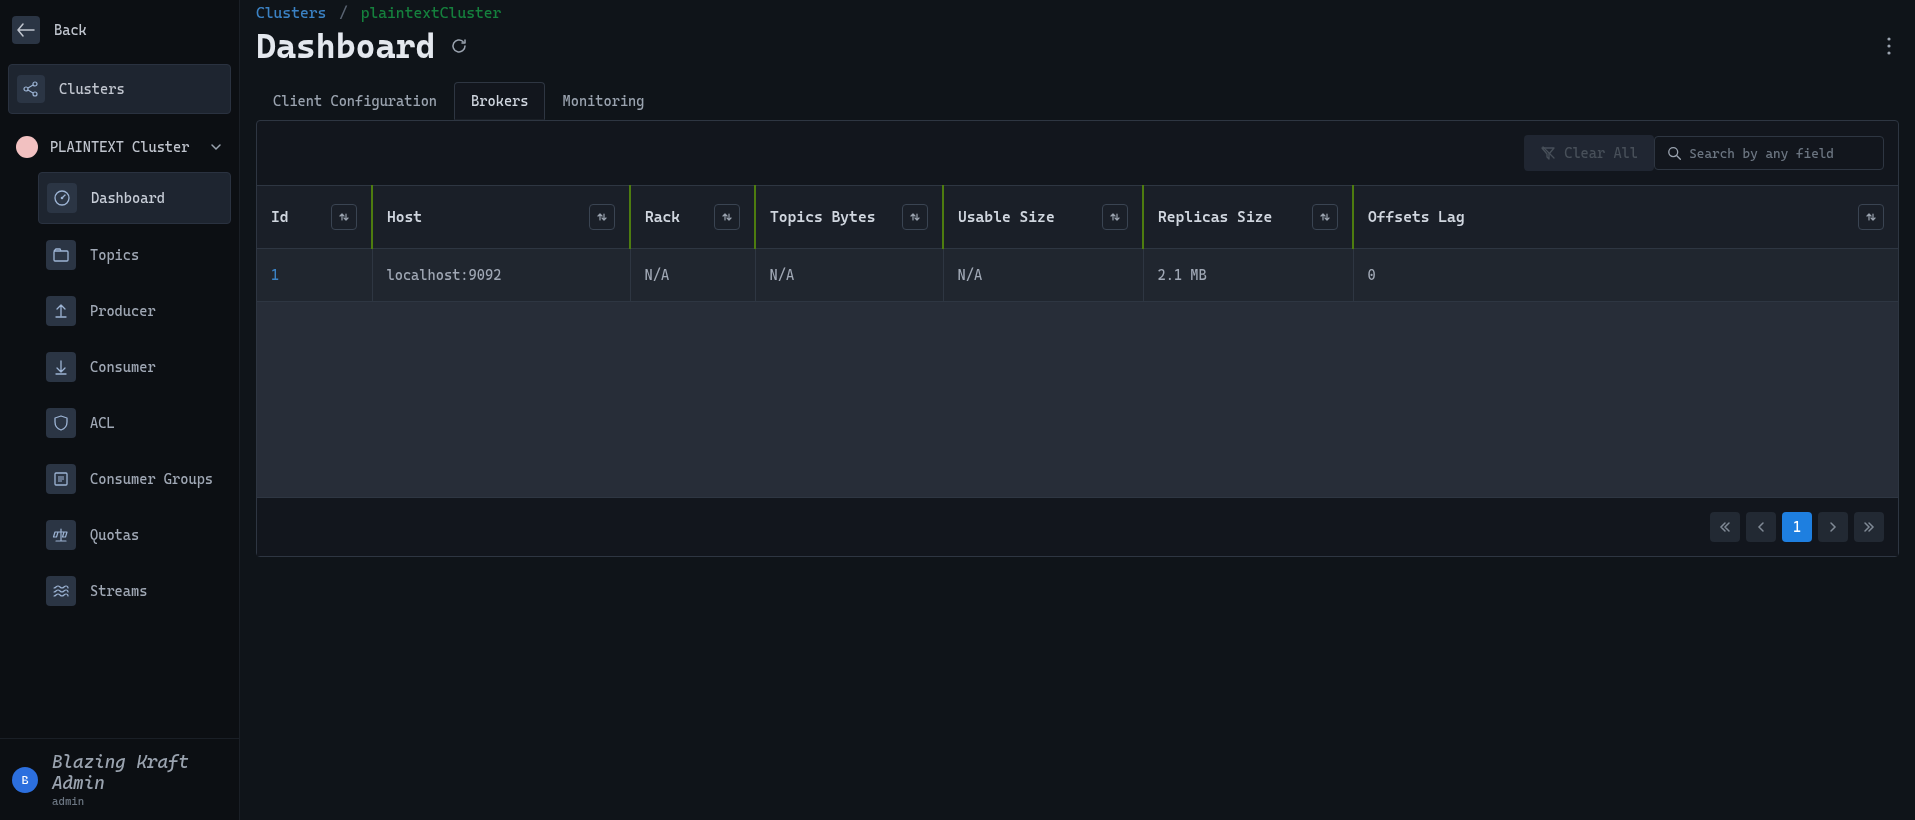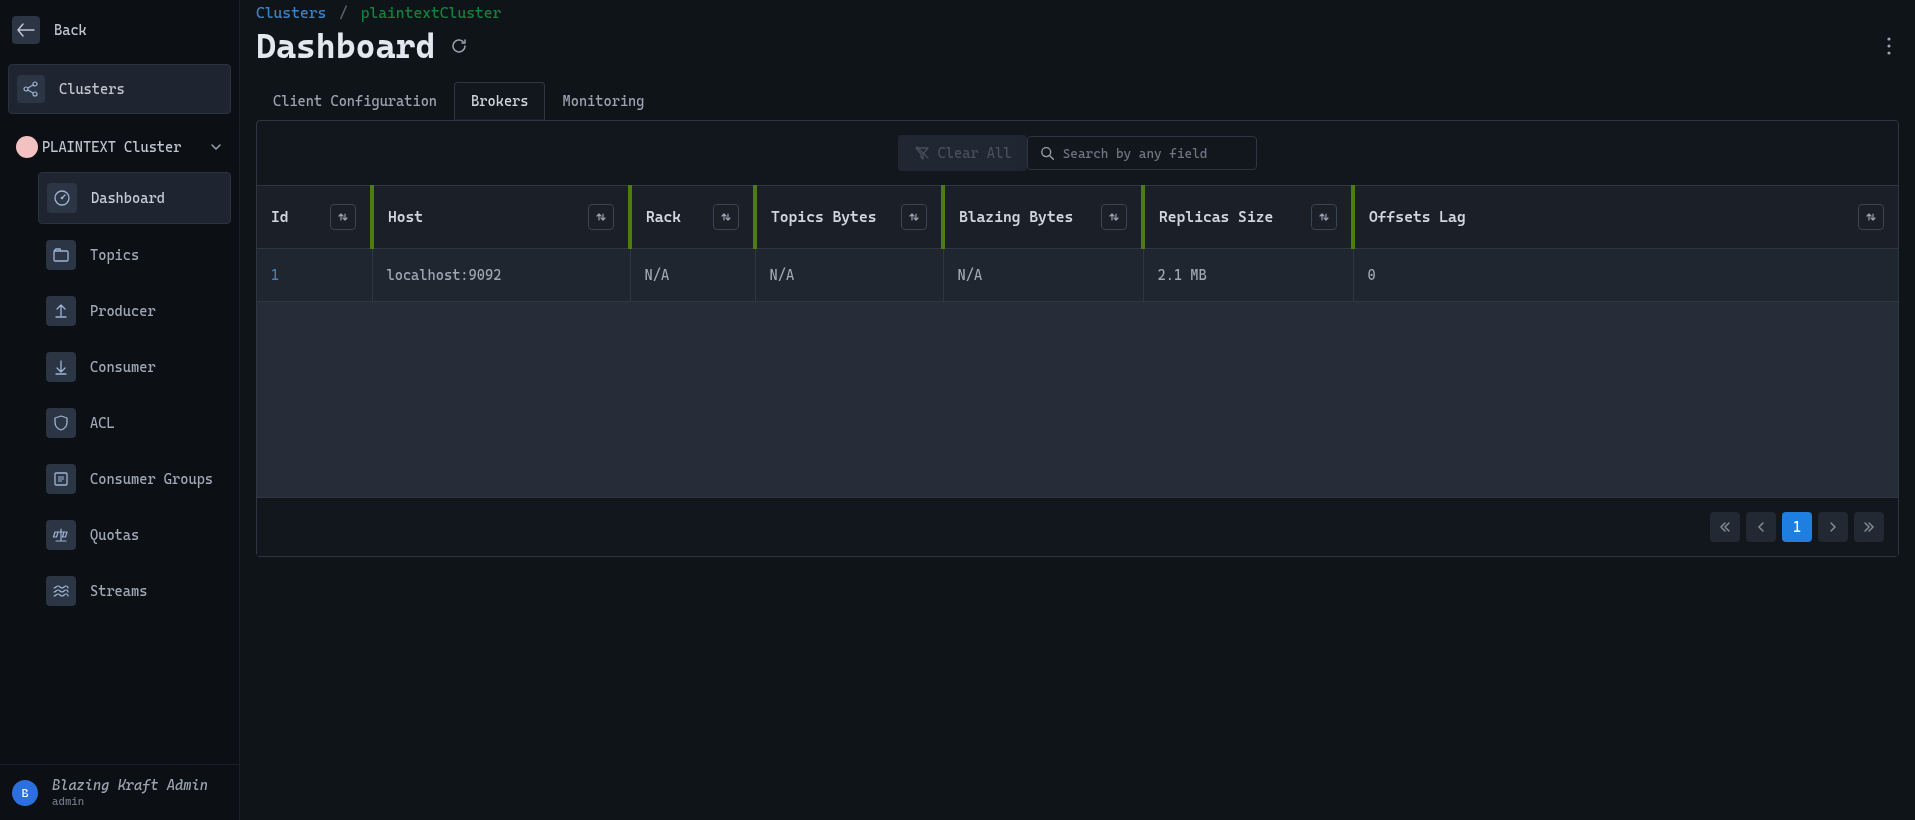--- a/index.html
+++ b/index.html
@@ -11,61 +11,61 @@
 .back-btn-wrap { padding: 10px 8px; }
 .back-btn { display: flex; align-items: center; gap: 14px; padding: 6px 4px; cursor: pointer; }
 .back-icon-box { width: 28px; height: 28px; background: #2b3544; border-radius: 4px; display: flex; align-items: center; justify-content: center; }
 .back-btn span { color: #c0c5ce; }
 
 .sidebar-section { padding: 4px 8px; }
 .sidebar-item { display: flex; align-items: center; gap: 14px; padding: 10px 8px; border-radius: 4px; cursor: pointer; margin-bottom: 4px; }
 .sidebar-item.top { background: #1e2530; border: 1px solid #2a3240; }
 .sidebar-icon-box { width: 28px; height: 28px; background: #2b3544; border-radius: 4px; display: flex; align-items: center; justify-content: center; flex-shrink: 0; }
 
-.cluster-dropdown { display: flex; align-items: center; gap: 4px; padding: 10px 8px; margin: 4px 8px; border-radius: 4px; cursor: pointer; }
+.cluster-dropdown { display: flex; align-items: center; gap: 12px; padding: 10px 8px; margin: 4px 8px; border-radius: 4px; cursor: pointer; }
 .cluster-dot { width: 22px; height: 22px; background: #f2c1c1; border-radius: 50%; flex-shrink: 0; }
 
 .sub-items { padding: 0 8px 0 38px; }
 .sub-item { display: flex; align-items: center; gap: 14px; padding: 10px 8px; border-radius: 4px; cursor: pointer; margin-bottom: 6px; }
 .sub-item.active { background: #1e2530; border: 1px solid #2a3240; }
 .sub-icon-box { width: 30px; height: 30px; background: #2b3544; border-radius: 4px; display: flex; align-items: center; justify-content: center; flex-shrink: 0; }
 .sub-item span { color: #a0a8b5; }
 .sub-item.active span { color: #c6ccd6; }
 
 .sidebar-footer { margin-top: auto; border-top: 1px solid #1a1f26; padding: 12px 12px; display: flex; align-items: center; gap: 14px; }
 .avatar-circle { width: 26px; height: 26px; background: #2c6fde; border-radius: 50%; display: flex; align-items: center; justify-content: center; color: #fff; font-size: 12px; flex-shrink: 0; }
-.footer-text .title { font-style: italic; color: #9aa3af; font-size: 14px; }
+.footer-text .title { font-style: italic; color: #9aa3af; font-size: 18px; }
 .footer-text .sub { color: #6c7682; font-size: 11px; margin-top: 2px; }
 
 
 .main { flex: 1; padding: 0 16px; overflow: hidden; }
 .breadcrumb { padding: 4px 0 0 0; font-size: 15px; }
 .bc-link { color: #3b82c4; cursor: pointer; }
 .bc-sep { color: #5a6472; margin: 0 4px; }
 .bc-current { color: #15803d; }
 
 .page-header { display: flex; align-items: center; justify-content: space-between; margin-top: 4px; }
 .page-title-wrap { display: flex; align-items: center; gap: 14px; }
 .page-title { font-size: 34px; font-weight: 700; color: #e4e8ee; }
 .refresh-btn { width: 20px; height: 20px; cursor: pointer; display: flex; align-items: center; justify-content: center; }
 .menu-dots { cursor: pointer; padding: 8px; }
 
 .tabs { display: flex; margin-top: 16px; border-bottom: 1px solid transparent; }
 .tab { padding: 10px 16px; color: #9aa3af; cursor: pointer; border: 1px solid transparent; border-radius: 4px 4px 0 0; }
 .tab.active { color: #d0d6df; border: 1px solid #2e3642; border-bottom: 1px solid #1a1f26; background: #12161d; }
 
 .panel { border: 1px solid #2e3642; border-radius: 4px; margin-top: -1px; background: #12161d; }
-.toolbar { display: flex; align-items: center; justify-content: center; padding: 14px; }
+.toolbar { display: flex; align-items: center; justify-content: flex-end; padding: 14px; }
 .clear-btn { display: flex; align-items: center; gap: 8px; background: #2a3240; color: #6c7682; padding: 10px 16px; border-radius: 4px; cursor: pointer; border: none; font-family: inherit; font-size: 14px; opacity: 0.6; }
 .search-box { display: flex; align-items: center; gap: 8px; border: 1px solid #2e3642; border-radius: 4px; padding: 8px 12px; width: 230px; }
 .search-box input { background: transparent; border: none; outline: none; color: #c0c5ce; font-family: inherit; font-size: 13px; width: 100%; }
 .search-box input::placeholder { color: #6c7682; }
 
 table.data-table { width: 100%; border-collapse: collapse; }
-table.data-table th { text-align: left; padding: 18px 14px; color: #d0d6df; font-weight: 600; font-size: 15px; border-top: 1px solid #2e3642; border-bottom: 1px solid #2e3642; border-right: 4px solid #4d7c0f; background: #1a1f28; }
+table.data-table th { text-align: left; padding: 18px 14px; color: #d0d6df; font-weight: 600; font-size: 15px; border-top: 1px solid #2e3642; border-bottom: 1px solid #2e3642; border-right: 2px solid #4d7c0f; background: #1a1f28; }
 table.data-table th:last-child { border-right: none; }
 .th-inner { display: flex; align-items: center; justify-content: space-between; gap: 8px; }
 .sort-btn { width: 26px; height: 26px; border: 1px solid #3a4452; border-radius: 4px; display: flex; align-items: center; justify-content: center; cursor: pointer; flex-shrink: 0; }
 table.data-table td { padding: 18px 14px; border-bottom: 1px solid #2e3642; border-right: 1px solid #2e3642; color: #a0a8b5; background: #20262f; font-size: 14px; }
 table.data-table td:last-child { border-right: none; }
 .id-link { color: #3b82c4; cursor: pointer; }
 
 .table-body-space { height: 195px; background: #272d38; }
 
 .pagination { display: flex; justify-content: flex-end; gap: 6px; padding: 14px; border-top: 1px solid #2e3642; background: #12161d; }
@@ -284,21 +284,21 @@
                   <span>Topics Bytes</span>
                   <div class="sort-btn">
                     <svg width="12" height="12" viewBox="0 0 12 12">
                       <path d="M4 3L4 9M4 3L2 5M4 3L6 5M8 9L8 3M8 9L6 7M8 9L10 7" stroke="#9aa3af" stroke-width="1.2" stroke-linecap="round"></path>
                     </svg>
                   </div>
                 </div>
               </th>
             <th style="width:200px;">
                 <div class="th-inner">
-                  <span>Blazing Bytes</span>
+                  <span>Usable Size</span>
                   <div class="sort-btn">
                     <svg width="12" height="12" viewBox="0 0 12 12">
                       <path d="M4 3L4 9M4 3L2 5M4 3L6 5M8 9L8 3M8 9L6 7M8 9L10 7" stroke="#9aa3af" stroke-width="1.2" stroke-linecap="round"></path>
                     </svg>
                   </div>
                 </div>
               </th>
             <th style="width:210px;">
                 <div class="th-inner">
                   <span>Replicas Size</span>

